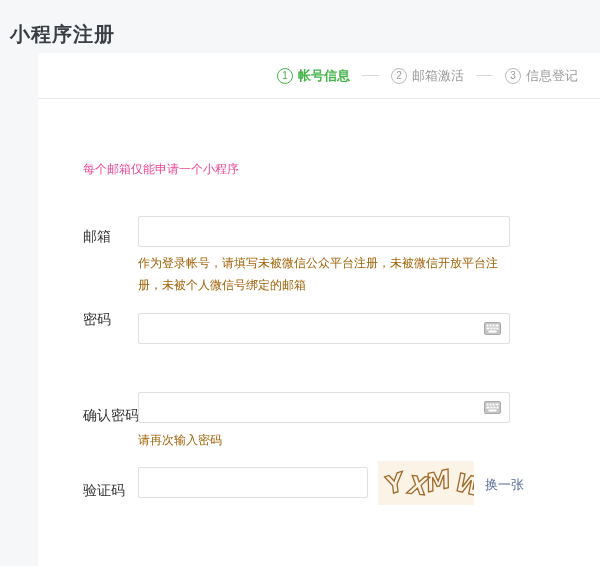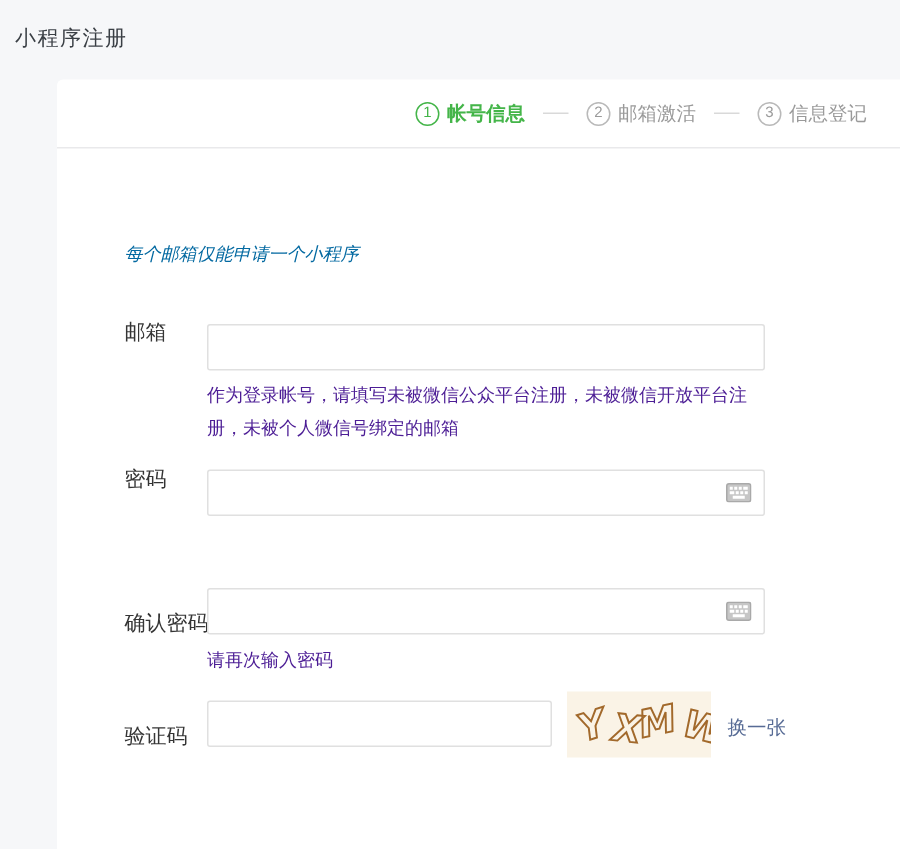--- a/index.html
+++ b/index.html
@@ -4,21 +4,21 @@
 <style>
   html,body{margin:0;padding:0;}
   body{
     width:600px;height:566px;overflow:hidden;position:relative;
     background:var(--page-bg,#f6f7f9);
     font-family:"Liberation Sans","DejaVu Sans",sans-serif;
     -webkit-font-smoothing:antialiased;
   }
   .page-title{
     position:absolute;left:10px;top:8px;
-    font-size:14px;font-weight:400;color:#3a3f45;letter-spacing:1px;
+    font-size:20px;font-weight:700;color:#3a3f45;letter-spacing:1px;
   }
   .panel{
     position:absolute;left:38px;top:53px;right:0;bottom:0;
     background:#ffffff;border-radius:4px 0 0 0;
   }
   
   .steps-bar{
     position:absolute;left:0;right:0;top:0;height:46px;
     border-bottom:1px solid #e9e9eb;
     display:flex;align-items:center;justify-content:flex-end;
@@ -27,44 +27,44 @@
   .step{display:flex;align-items:center;font-size:13px;color:var(--step-inactive,#9a9a9a);}
   .step .num{
     width:14px;height:14px;border:1px solid #b9b9b9;border-radius:50%;
     font-size:10px;line-height:14px;text-align:center;margin-right:5px;color:#9a9a9a;
     flex:0 0 auto;
   }
   .step.active{color:var(--step-active,#44b549);font-weight:700;}
   .step.active .num{border-color:var(--step-active,#44b549);color:var(--step-active,#44b549);font-weight:400;}
   .step-dash{width:17px;height:1px;background:#d9d9d9;margin:0 12px;}
   
-  .intro{position:absolute;left:45px;top:108px;font-size:12px;color:#0369a1;font-style:italic;}
+  .intro{position:absolute;left:45px;top:108px;font-size:12px;color:#ec4899;}
   .f-label{position:absolute;left:45px;font-size:14px;color:#353535;}
   .input-wrap{position:absolute;height:31px;}
   .input-wrap input{
     width:100%;height:31px;box-sizing:border-box;
     border:1px solid #e0e0e0;border-radius:2px;background:#fff;
     padding:0 28px 0 10px;font-size:14px;color:#353535;outline:none;
   }
   .input-wrap.no-icon input{padding-right:10px;}
   .kb-icon{position:absolute;right:9px;top:9px;width:17px;height:13px;cursor:pointer;}
   .helper{
     position:absolute;left:100px;width:380px;
-    font-size:12px;color:#4c1d95;line-height:22px;
+    font-size:12px;color:#a16207;line-height:22px;
   }
   .captcha-box{
     position:absolute;left:340px;top:408px;width:96px;height:44px;
     background:var(--captcha-bg,#faf3e6);cursor:pointer;overflow:hidden;
   }
   .refresh-link{
     position:absolute;left:447px;top:423px;
     font-size:13px;color:var(--link-blue,#576b95);text-decoration:none;cursor:pointer;
   }
   
-  .lbl-email{top:160px;}   .wrap-email{left:100px;top:163px;width:372px;}   .help-email{top:199px;}
+  .lbl-email{top:175px;}   .wrap-email{left:100px;top:163px;width:372px;}   .help-email{top:199px;}
   .lbl-pwd{top:258px;}     .wrap-pwd{left:100px;top:260px;width:372px;}     .help-pwd{top:296px;}
   .lbl-confirm{top:346px;margin-top:8px;} .wrap-confirm{left:100px;top:339px;width:372px;} .help-confirm{top:376px;}
   .lbl-captcha{top:421px;margin-top:8px;} .wrap-captcha{left:100px;top:414px;width:230px;}
 </style>
 </head>
 <body>
 
 <h1 class="page-title">小程序注册</h1>
 
 <div class="panel">

